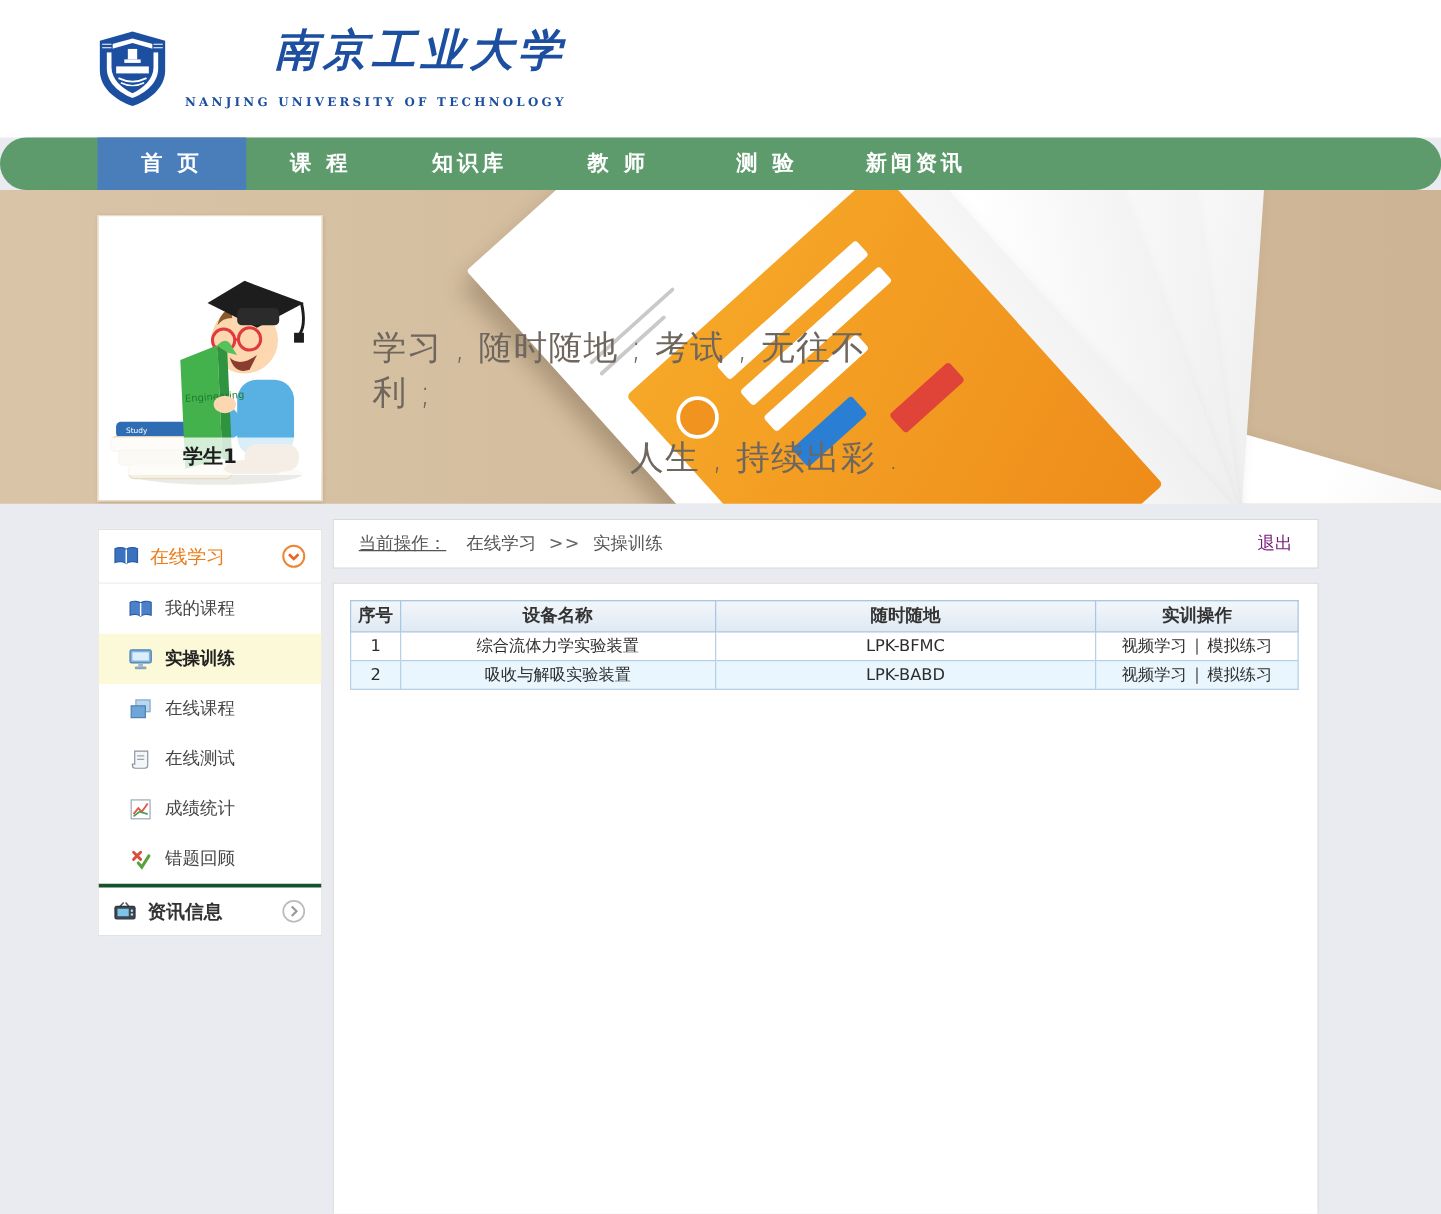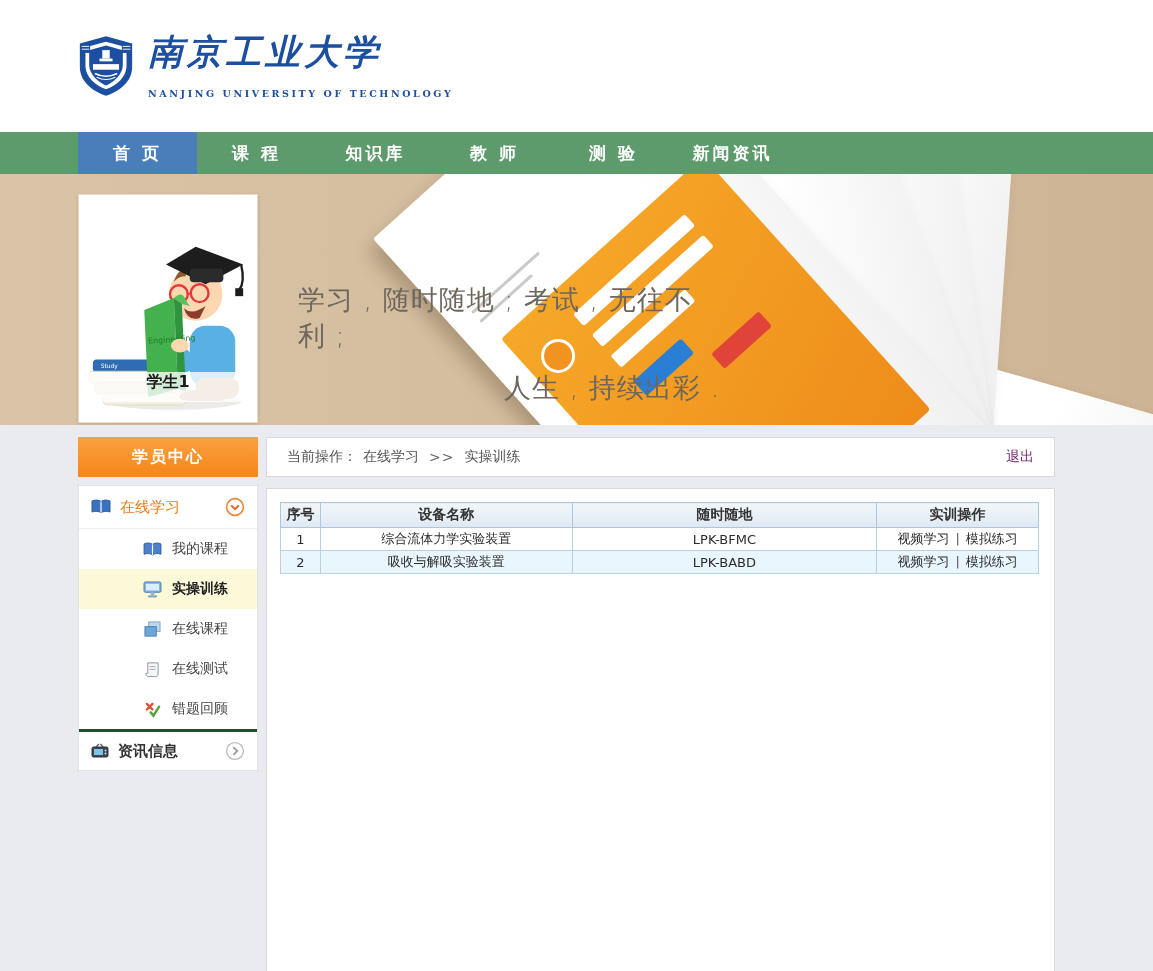--- a/index.html
+++ b/index.html
@@ -1,30 +1,30 @@
 <!DOCTYPE html>
 <html><head>
 <meta charset="utf-8">
 <style>
   * { margin:0; padding:0; box-sizing:border-box; }
   html,body { width:1153px; height:971px; overflow:hidden; }
   body { position:relative; background:#eaebf0; font-family:"DejaVu Sans","Liberation Sans",sans-serif; }
 
   
-  .top-header { height:132px; background:#fff; display:flex; align-items:center; padding-left:78px; }
+  .top-header { height:110px; background:#fff; display:flex; align-items:center; padding-left:78px;text-align:right; }
   .logo-wrap { display:flex; align-items:center; }
   .emblem { width:56px; height:64px; }
   .logo-text { margin-left:14px; }
   .logo-cn { font-family:"DejaVu Serif","Liberation Serif",serif; font-style:italic; font-weight:bold;
              font-size:35px; color:#1c4fa0; letter-spacing:4px; line-height:1; }
   .logo-en { font-family:"DejaVu Serif","Liberation Serif",serif; font-weight:bold; font-size:9.5px;
              color:#1c4fa0; letter-spacing:2.6px; margin-top:19px; }
 
   
-  .nav-bar { height:42px; background:#5d9b6c; display:flex; padding-left:78px; }
+  .nav-bar { height:42px; background:#5d9b6c; display:flex; padding-left:78px;border-radius:21px; }
   .nav-item { width:119px; height:42px; line-height:42px; text-align:center; color:#fff;
               font-size:17px; font-weight:bold; letter-spacing:3px; cursor:pointer; }
   .nav-item.active { background:#4a7ebb; }
 
   
   .banner { position:relative; height:251px; overflow:hidden;
             background:linear-gradient(90deg,#d9c4a7 0%,#d3bc9d 50%,#cdb494 100%); }
   .fan { position:absolute; top:0; right:0; width:680px; height:251px; }
   .page { position:absolute; left:190px; top:-300px; width:330px; height:560px;
           background:linear-gradient(100deg,#ffffff 60%,#efefef); transform-origin:100% 100%;
@@ -43,52 +43,52 @@
   .ob-circle { position:absolute; width:34px; height:34px; border:3px solid #fff; border-radius:50%;
                background:#f0931f; }
   .gray-line { position:absolute; height:4px; background:#c9c9c9; border-radius:2px; }
   .pie { position:absolute; left:58px; top:44px; width:92px; height:92px; border-radius:50%;
          background:conic-gradient(#343b44 0deg 75deg, #ee5a28 75deg 360deg); box-shadow:0 3px 6px rgba(0,0,0,.18); }
 
   .student-card { position:absolute; left:78px; top:20px; width:180px; height:229px; background:#fff;
                   border:1px solid #e9dcc8; box-shadow:0 1px 3px rgba(120,90,50,.25); z-index:6; }
   .student-card svg { width:100%; height:100%; }
   .student-label-band { position:absolute; left:0; right:0; bottom:20px; height:30px;
-                        background:rgba(255,255,255,.78); display:flex; align-items:flex-start; justify-content:center;
+                        background:rgba(255,255,255,.78); display:flex; align-items:center; justify-content:center;
                         font-size:16px; font-weight:bold; color:#1d1d1d; }
   .slogan { position:absolute; left:298px; top:108px; width:422px; z-index:6;
             color:#6f675d; font-size:27px; letter-spacing:1px; font-weight:200; }
   .slogan .line2 { text-align:right; margin-top:16px; }
 
   
   .content { display:flex; padding:12px 0 0 78px; align-items:flex-start; }
   .sidebar { width:180px; flex:none; }
   .side-header { height:40px; line-height:40px; text-align:center; color:#fff; font-size:16px; font-weight:bold;
                  letter-spacing:2px; background:linear-gradient(#faa13f,#f6861a); cursor:pointer; }
   .side-panel { margin-top:8px; background:#fff; border:1px solid #e2e2e2; }
   .side-group { height:43px; display:flex; align-items:center; padding:0 12px; border-bottom:1px solid #eee;
                 color:#ec7a15; font-size:15px; cursor:pointer; }
   .side-group .lbl { margin-left:9px; }
   .side-group .chev { margin-left:auto; display:flex; }
-  .side-sub { height:40px; display:flex; align-items:center; padding-left:63px; font-size:14px; color:#454545; cursor:pointer; }
+  .side-sub { height:40px; display:flex; align-items:center; padding-left:23px; font-size:14px; color:#454545; cursor:pointer; }
   .side-sub .ic { width:20px; display:flex; justify-content:center; }
   .side-sub .lbl { margin-left:10px; }
   .side-sub.active { background:#fbf9d8; font-weight:bold; color:#222; }
   .side-bottom { height:41px; display:flex; align-items:center; padding:0 12px; border-top:3px solid #14532d;
                  font-size:15px; font-weight:bold; color:#333; cursor:pointer; }
   .side-bottom .lbl { margin-left:9px; }
   .side-bottom .chev { margin-left:auto; display:flex; }
   .ic svg, .chev svg { display:block; }
 
   .main-col { width:789px; margin-left:8px; }
   .crumb-bar { height:40px; background:#fff; border:1px solid #d9d9d9; display:flex; align-items:center;
                padding:0 20px; font-size:14px; color:#555; }
   .crumb-bar .sep { margin:0 10px; color:#666; letter-spacing:1px; }
   .crumb-bar .seg { margin-right:0; }
-  .crumb-bar .pfx { margin-right:6px; color:#555; }
+  .crumb-bar .pfx { margin-right:16px; color:#555;text-decoration:underline; }
   .logout { margin-left:auto; color:#701a75; cursor:pointer; }
   .main-panel { margin-top:11px; background:#fff; border:1px solid #d9d9d9; padding:13px; height:620px; }
 
   table.devices { width:759px; border-collapse:collapse; text-align:center; }
   .devices th { height:25px; background:linear-gradient(#f2f6fa,#dfe9f3); border:1px solid #aac7e1;
                 font-size:14px; color:#333; font-weight:bold; }
   .devices td { height:23px; border:1px solid #b5d0e7; font-size:13px; color:#2c2c2c; background:#fff; }
   .devices tr.alt td { background:#e9f6fd; }
   .ops span { cursor:pointer; }
   .ops .bar { margin:0 6px; color:#555; cursor:default; }
@@ -195,21 +195,20 @@
 
   <div class="slogan">
     <div class="line1">学习 , 随时随地 ; 考试 , 无往不利 ;</div>
     <div class="line2">人生 , 持续出彩 .</div>
   </div>
 </div>
 
 <div class="content">
 
   <div class="sidebar">
-    <div class="side-header">学员中心</div>
 
     <div class="side-panel">
       <div class="side-group">
         <span class="ic">
           <svg width="20" height="16" viewBox="0 0 20 16">
               <path d="M1 2 C4 .5 8 1 10 2.5 C12 1 16 .5 19 2 V13 C16 11.8 12 12.2 10 13.8 C8 12.2 4 11.8 1 13 Z" fill="#3a72c0" stroke="#2b5ca8"></path>
               <line x1="10" y1="2.5" x2="10" y2="13.8" stroke="#fff" stroke-width="1.2"></line>
             </svg>
         </span>
         <span class="lbl">在线学习</span>
@@ -257,20 +256,30 @@
         <span class="ic">
           <svg width="17" height="17" viewBox="0 0 18 18">
               <path d="M4 2 H15 V14 C15 15.5 14 16.5 12.5 16.5 H4.5 C3 16.5 2 15.5 2 14 V13 H4 Z" fill="#f4f6f8" stroke="#8a949e"></path>
               <line x1="6" y1="6" x2="12" y2="6" stroke="#99a5b0"></line>
               <line x1="6" y1="9" x2="12" y2="9" stroke="#99a5b0"></line>
             </svg>
         </span>
         <span class="lbl">在线测试</span>
       </div>
 
+      <div class="side-sub">
+        <span class="ic">
+          <svg width="17" height="17" viewBox="0 0 18 18">
+              <rect x="1" y="1" width="16" height="16" fill="#fff" stroke="#9aa7b5"></rect>
+              <polyline points="3,13 7,8 10,11 15,4" fill="none" stroke="#e2574c" stroke-width="1.6"></polyline>
+              <polyline points="3,15 8,11 15,13" fill="none" stroke="#4d9e54" stroke-width="1.4"></polyline>
+            </svg>
+        </span>
+        <span class="lbl">成绩统计</span>
+      </div>
 
       <div class="side-sub">
         <span class="ic">
           <svg width="17" height="17" viewBox="0 0 18 18">
               <path d="M3 3 L9 9 M9 3 L3 9" stroke="#d94f3d" stroke-width="2.4" stroke-linecap="round"></path>
               <path d="M7 12 L10 15.5 L16 6" fill="none" stroke="#58a33e" stroke-width="2.6" stroke-linecap="round"></path>
             </svg>
         </span>
         <span class="lbl">错题回顾</span>
       </div>

